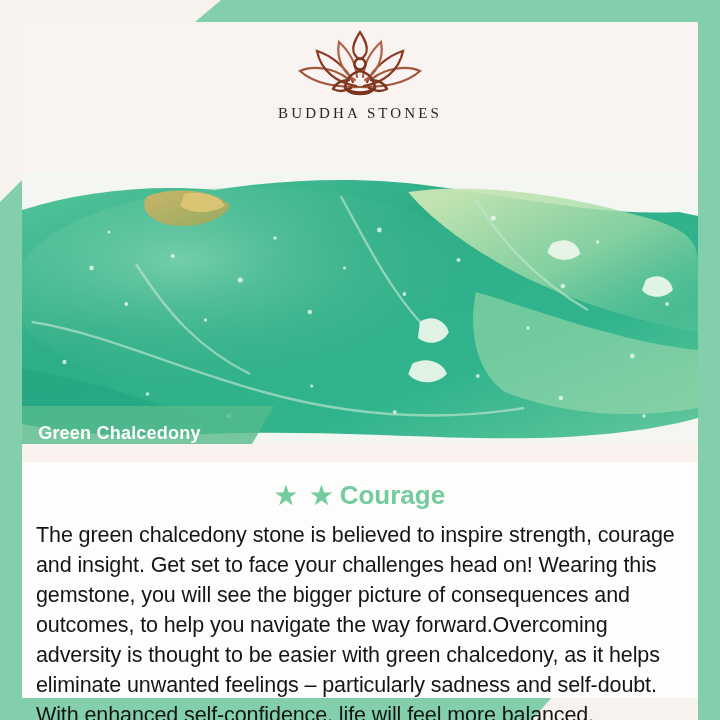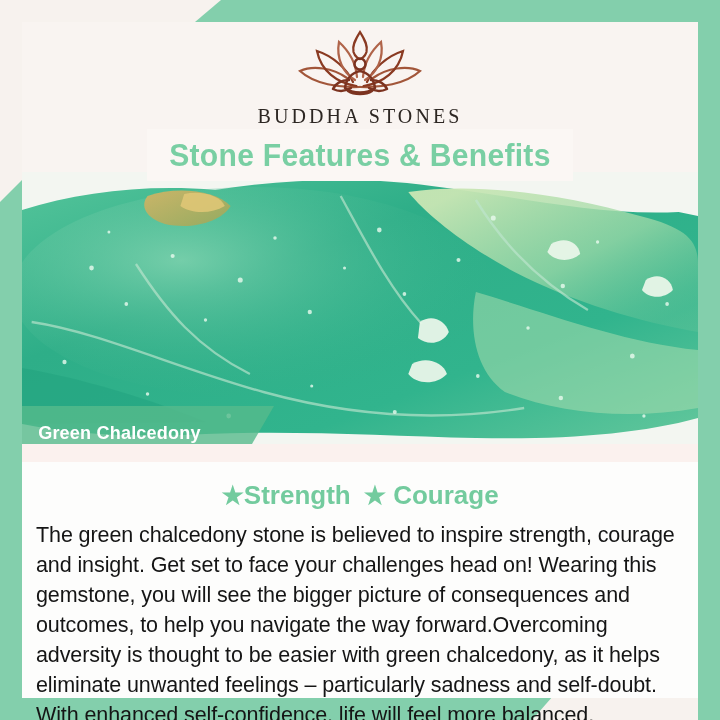--- a/index.html
+++ b/index.html
@@ -58,21 +58,21 @@
   .header {
     position:absolute;
     left:0; right:0; top:0; height:148px;
     display:flex; flex-direction:column;
     align-items:center; justify-content:flex-start;
     padding-top:6px;
   }
   .logo-mark { width:150px; height:74px; display:block; }
   .logo-text {
     font-family:"Liberation Serif", serif;
-    font-size:20px;
+    font-size:15px;
     letter-spacing:3.1px;
     color:#2c2622;
     margin-top:3px;
   }
 
   
   .title-band {
     position:absolute;
     left:125px; right:125px;
     top:107px; height:52px;
@@ -192,23 +192,20 @@
             <path d="M150 86 C 132 90, 122 104, 120 120 C 128 126, 140 129, 150 129 C 160 129, 172 126, 180 120 C 178 104, 168 90, 150 86 Z"></path>
             <path d="M128 104 C 112 104, 100 112, 96 122 C 108 128, 122 126, 132 120"></path>
             <path d="M172 104 C 188 104, 200 112, 204 122 C 192 128, 178 126, 168 120"></path>
             <path d="M126 126 C 138 134, 162 134, 174 126"></path>
           </g>
         </svg>
       </span>
       <span class="logo-text">BUDDHA STONES</span>
     </div>
 
-    <div class="title-band">
-      <span class="title-text">Stone Features &amp; Benefits</span>
-    </div>
 
     <div class="photo">
       <svg viewBox="0 0 700 272" preserveAspectRatio="none" xmlns="http://www.w3.org/2000/svg">
         <defs>
           <linearGradient id="gBase" x1="0" y1="0" x2="1" y2="1">
             <stop offset="0%" stop-color="#54c49a"></stop>
             <stop offset="35%" stop-color="#2eae88"></stop>
             <stop offset="70%" stop-color="#31b48d"></stop>
             <stop offset="100%" stop-color="#63c79c"></stop>
           </linearGradient>
@@ -290,21 +287,20 @@
         <span class="caption-text">Green Chalcedony</span>
       </div>
     </div>
 
     <div class="photo-gap"></div>
 
     <div class="body-panel">
       <div class="keywords">
         <span class="kw kw-tight">
           <span class="star">★</span>
-          <span class="label">Strength</span>
         </span>
         <span class="kw kw-loose">
           <span class="star">★</span>
           <span class="label">Courage</span>
         </span>
       </div>
 
       <p class="paragraph">The green chalcedony stone is believed to inspire strength, courage and insight. Get set to face your challenges head on! Wearing this gemstone, you will see the bigger picture of consequences and outcomes, to help you navigate the way forward.Overcoming adversity is thought to be easier with green chalcedony, as it helps eliminate unwanted feelings – particularly sadness and self-doubt. With enhanced self-confidence, life will feel more balanced.</p>
     </div>
 

